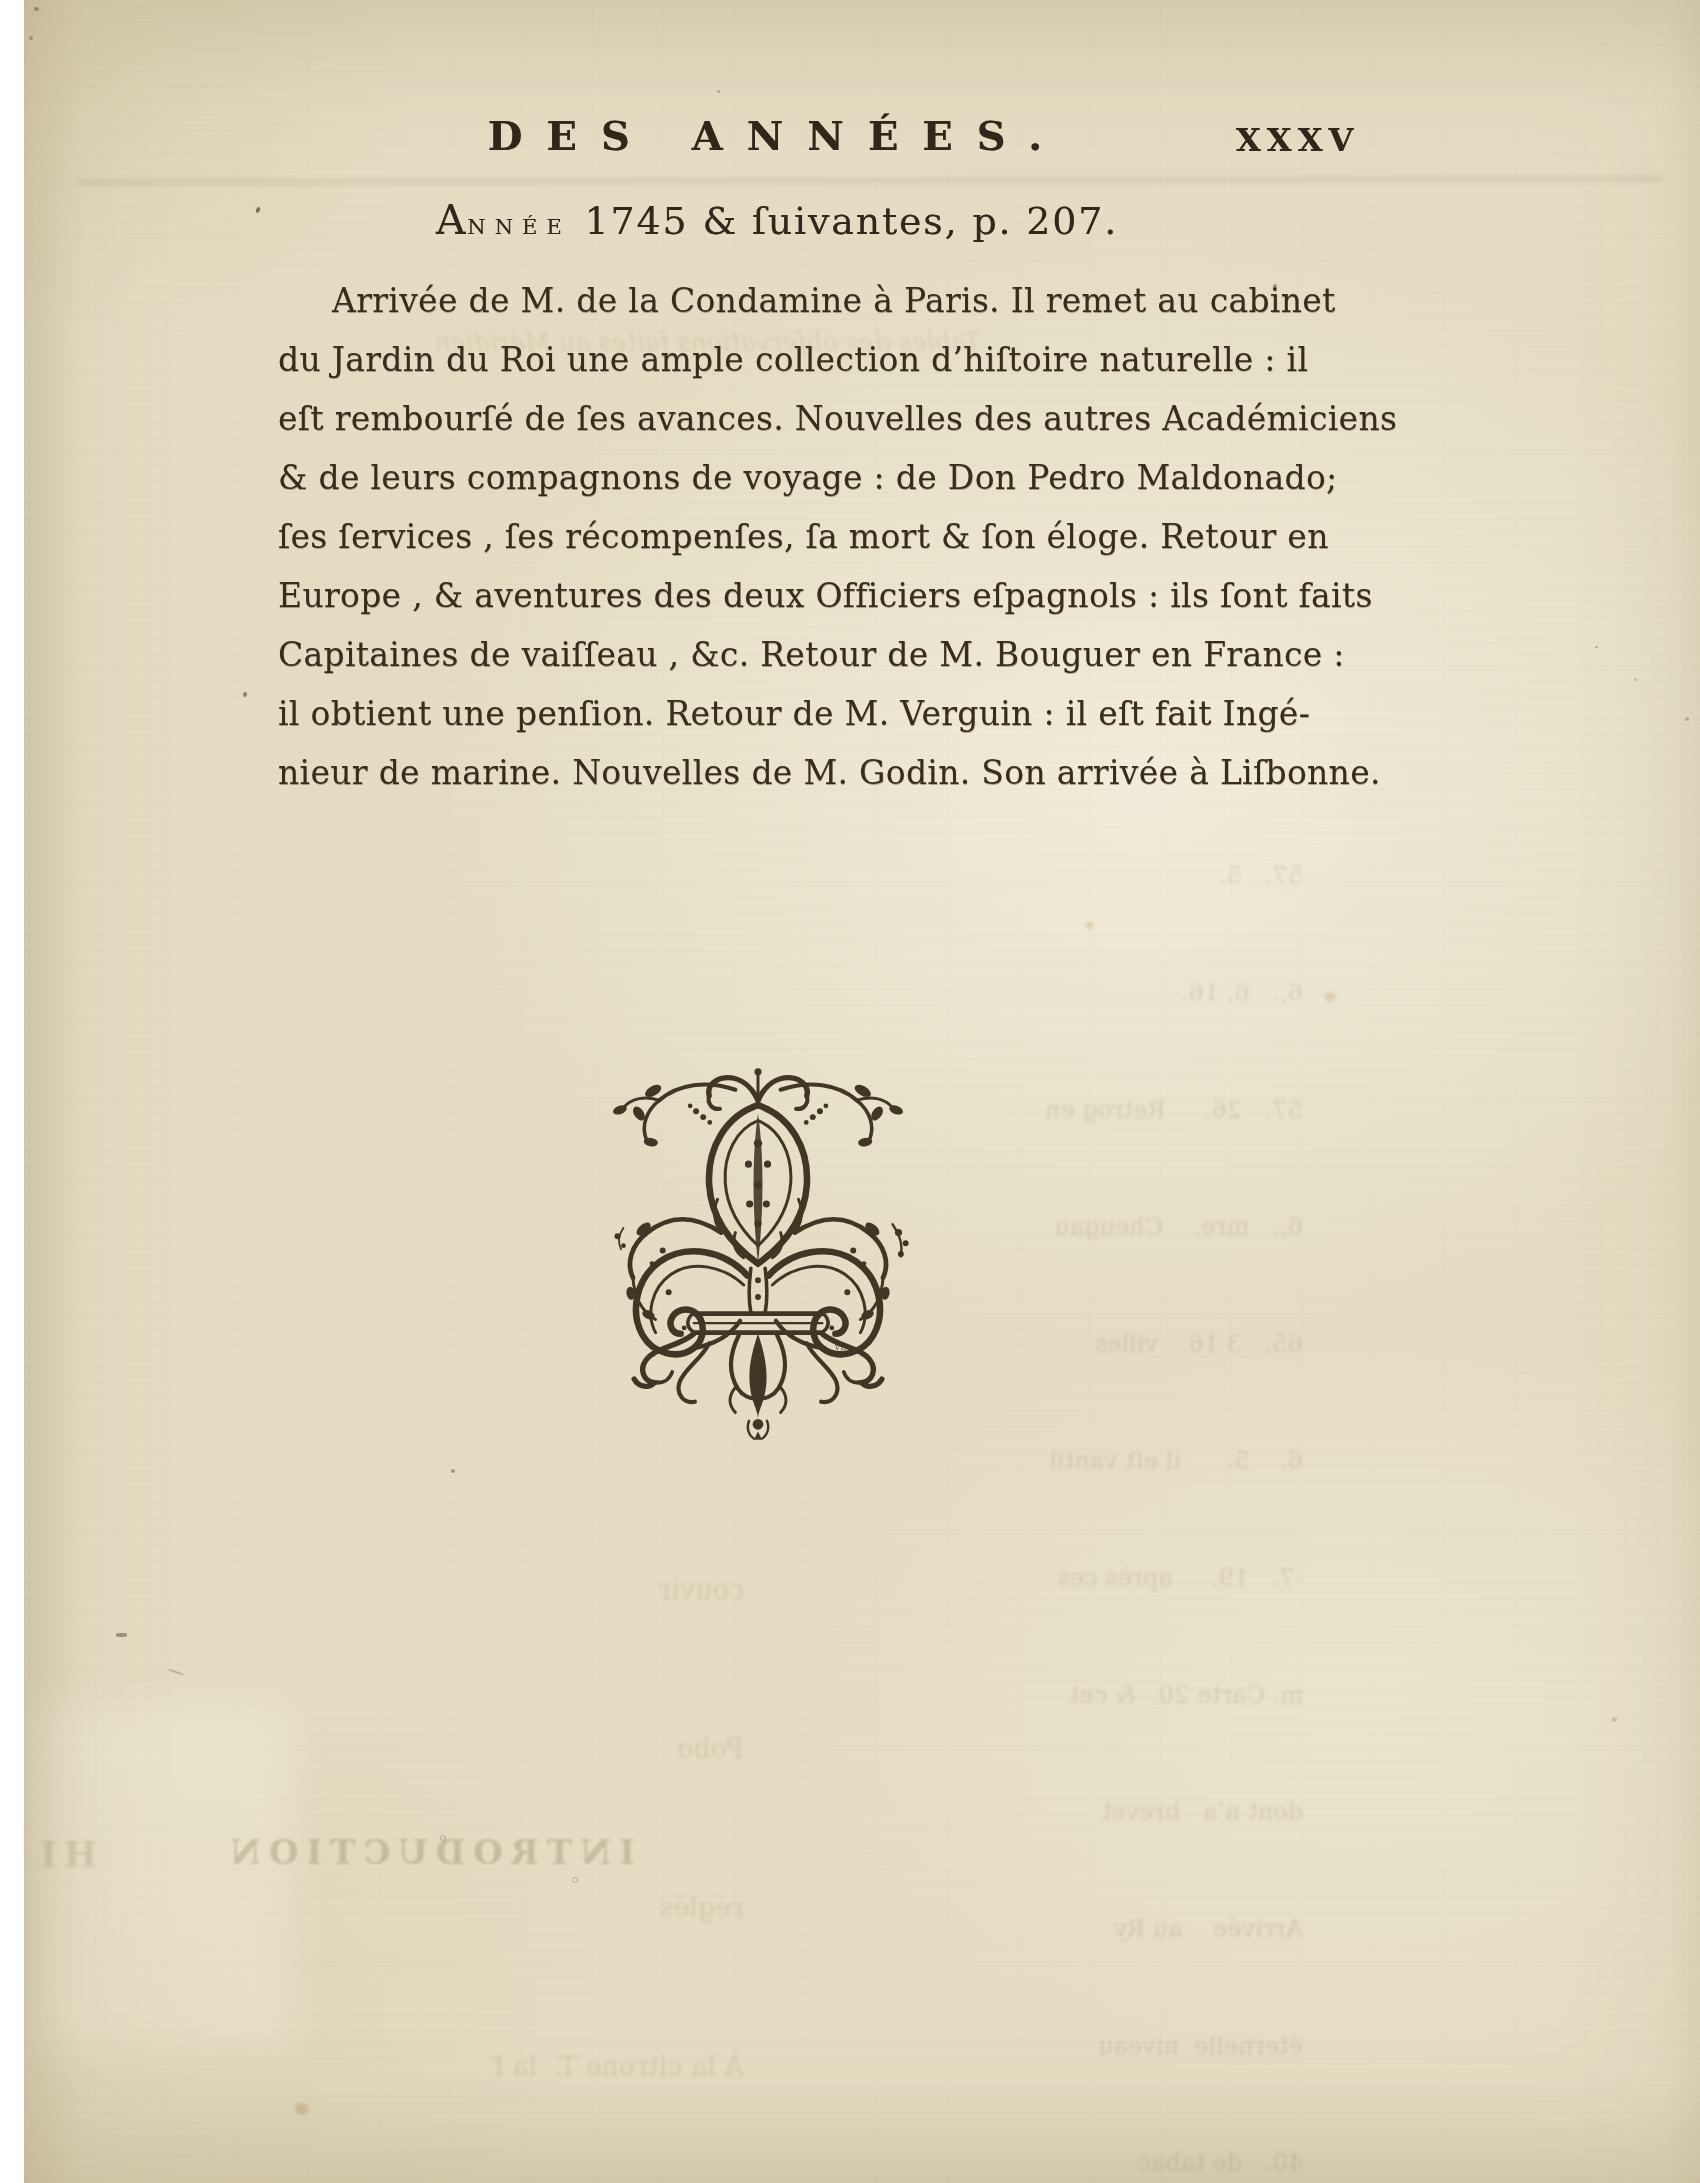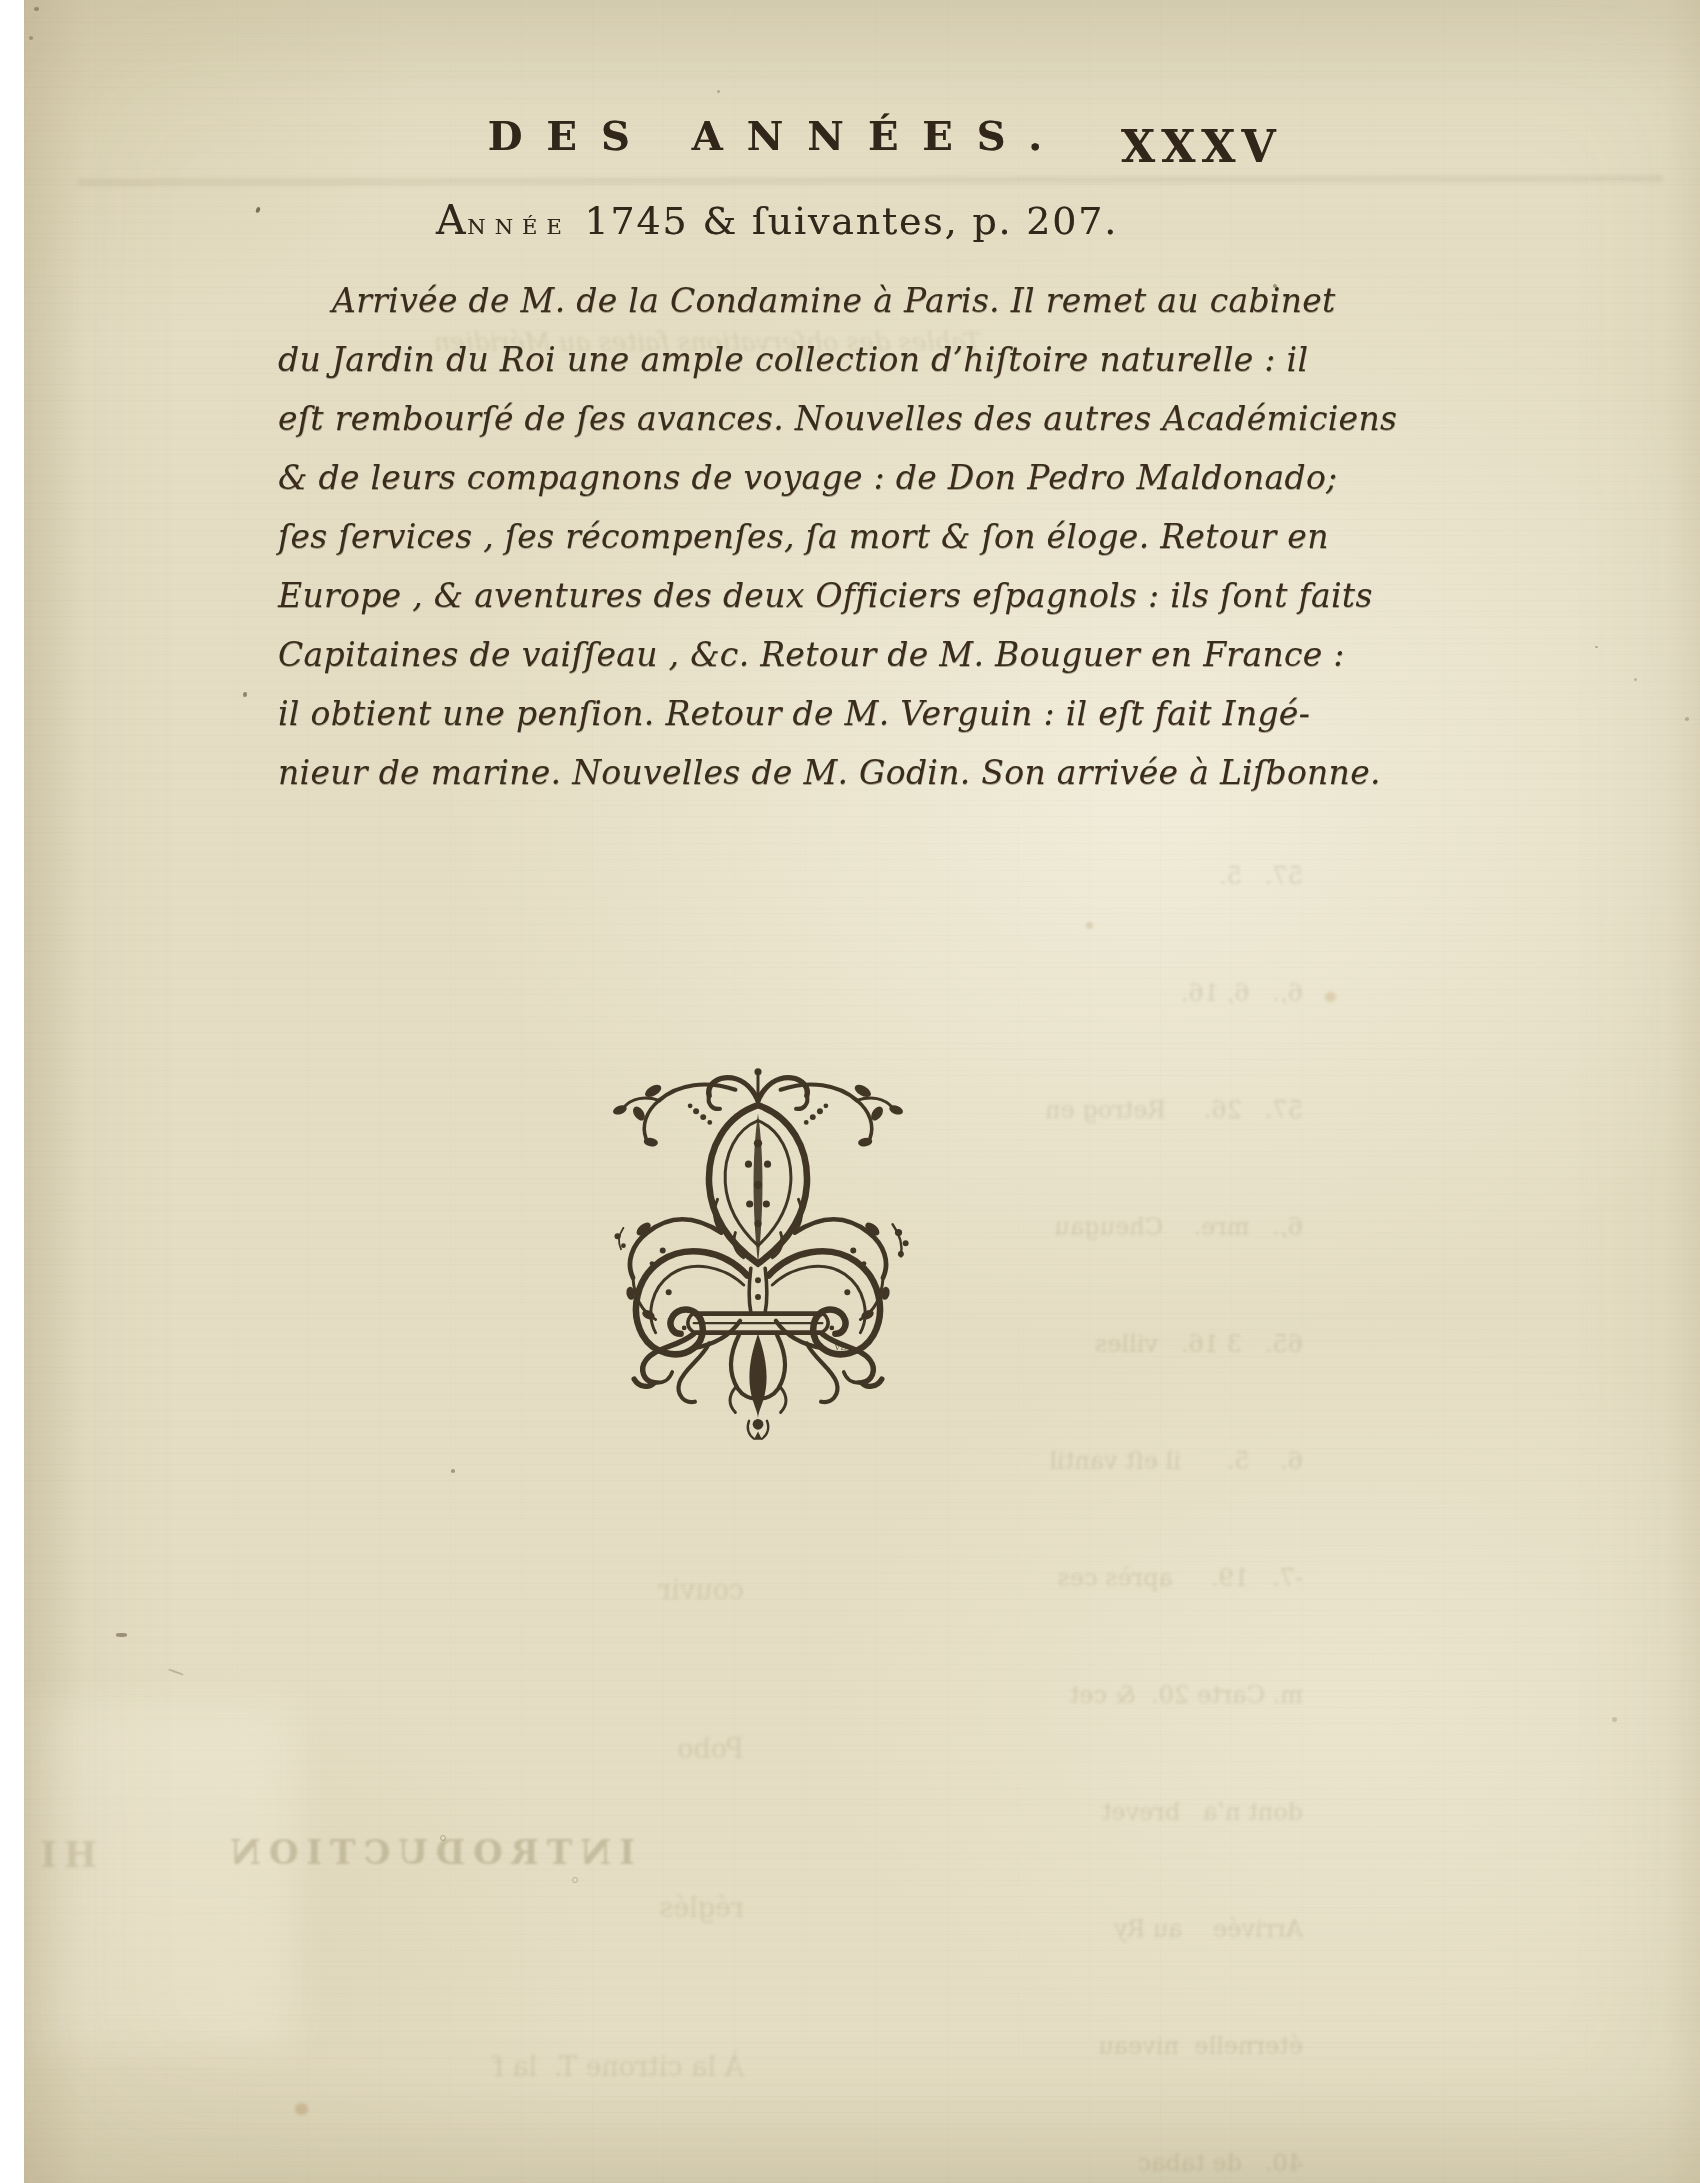--- a/index.html
+++ b/index.html
@@ -30,36 +30,36 @@
     box-shadow:inset 0 0 157px rgba(120,100,62,0.16);
   }
   .running-title{
     position:absolute;left:254px;top:114px;width:998px;
     font-size:40px;line-height:1.1;letter-spacing:24px;
     text-align:center;font-weight:bold;
     color:#32271a;text-shadow:0 0 0.6px rgba(50,38,22,0.6);
     white-space:nowrap;
   }
   .page-number{
-    position:absolute;left:1097px;top:121px;
-    font-size:44px;letter-spacing:6px;font-weight:bold;
+    position:absolute;left:1212px;top:121px;
+    font-size:32px;letter-spacing:6px;font-weight:bold;
     color:#32271a;text-shadow:0 0 0.6px rgba(50,38,22,0.55);
   }
   .heading{
     position:absolute;left:254px;top:197px;width:998px;
     text-align:center;font-size:38px;line-height:1.15;
     color:#32271a;letter-spacing:1.8px;
     text-shadow:0 0 0.6px rgba(50,38,22,0.5);
     white-space:nowrap;
   }
   .heading .lead-cap{font-size:41px;}
   .heading .small-caps{font-size:21px;letter-spacing:9px;}
   .paragraph{
     position:absolute;left:254px;top:271px;width:1000px;
-    font-size:33px;line-height:59px;font-style:italic;
+    font-size:33px;line-height:59px;
     color:#3a2c1c;text-shadow:0.3px 0.5px 0.5px rgba(58,44,28,0.38);
     letter-spacing:0.3px;
   }
   .pline{text-align:justify;text-align-last:justify;white-space:nowrap;}
   .pline.first{text-indent:54px;}
   .pline.last{text-align-last:left;}
   .ornament{position:absolute;left:554px;top:1054px;width:360px;height:387px;}
   
   .ghost{
     position:absolute;transform:scaleX(-1);

